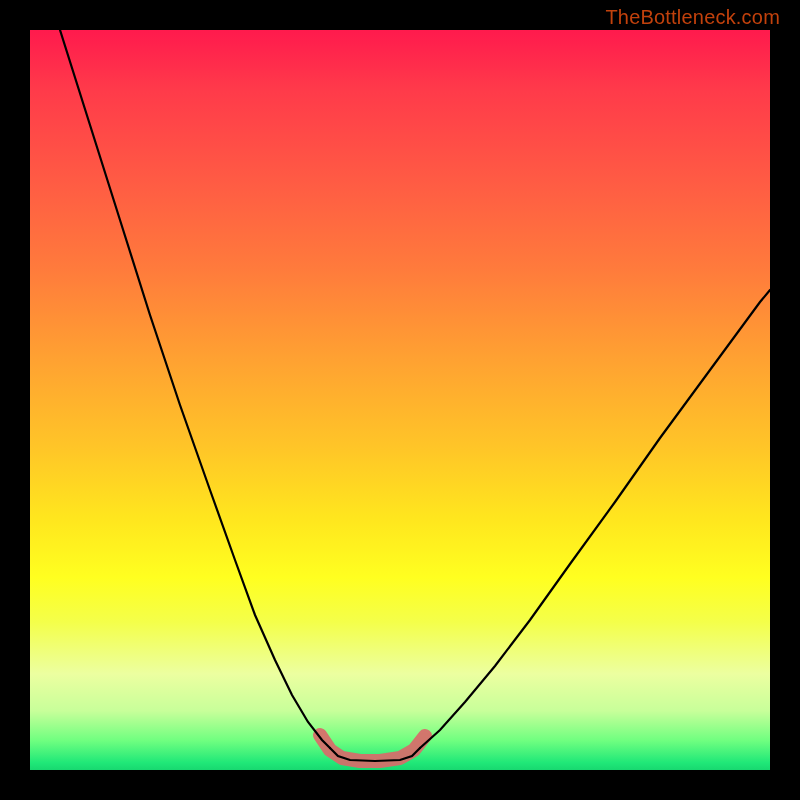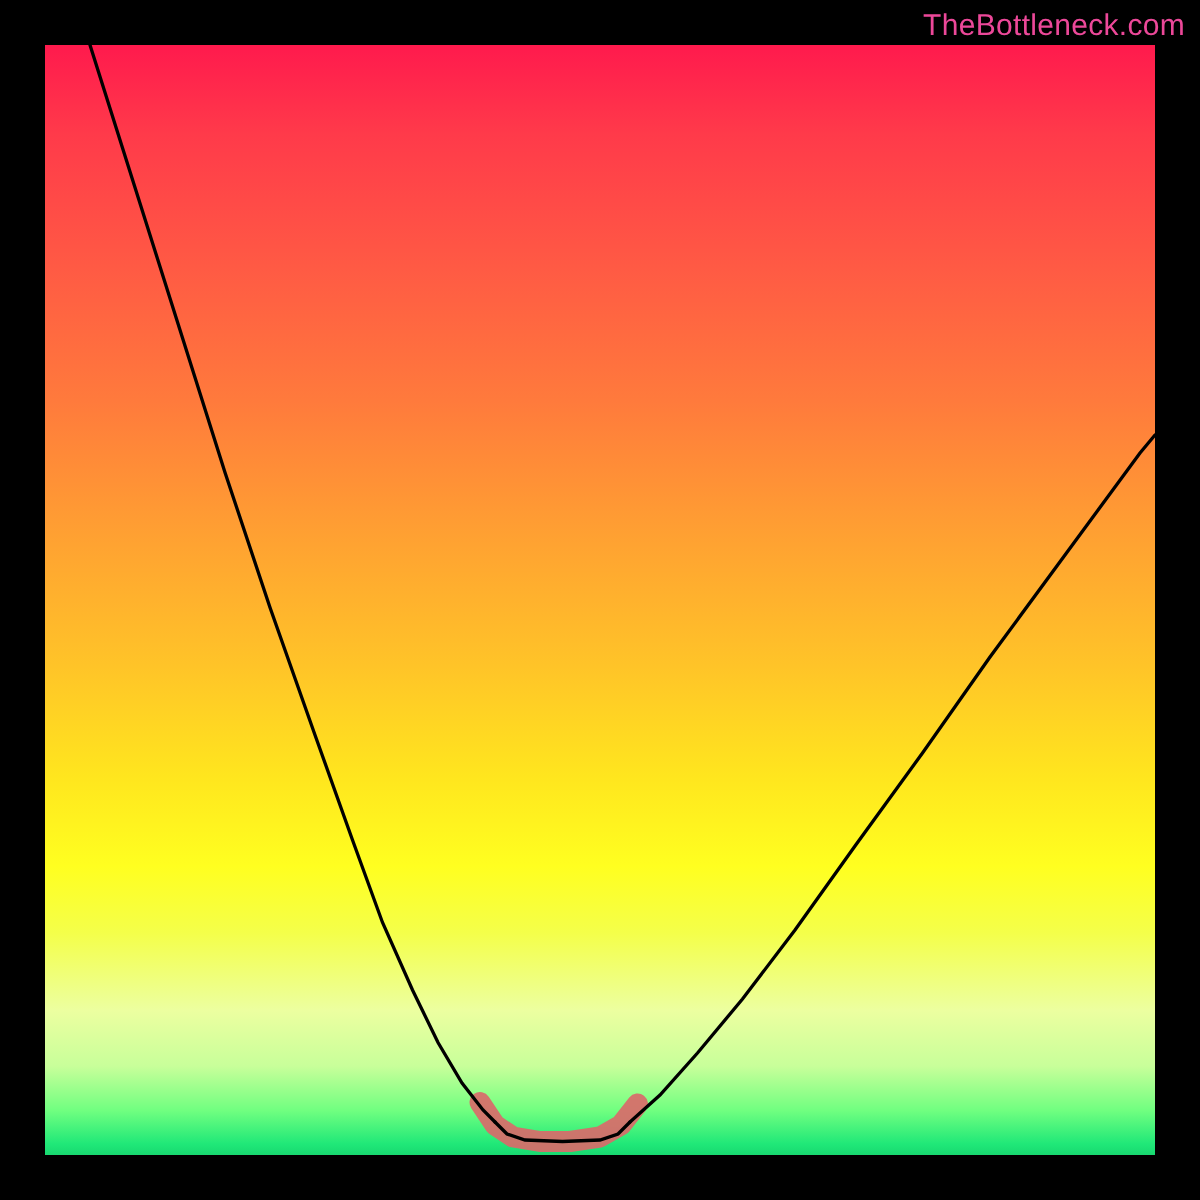--- a/index.html
+++ b/index.html
@@ -38,22 +38,22 @@
       #ecffa0 87%,
       #c8ff9a 92%,
       #70ff80 96%,
       #20e878 99%,
       #18d870 100%
     );
   }
   .watermark {
     position: absolute;
     top: 6px;
-    right: 10px;
-    color: #ec4899;
+    right: 20px;
+    color: #c2410c;
     font-size: 20px;
     letter-spacing: 0.2px;
     user-select: none;
   }
   svg.curve {
     position: absolute;
     top: 0; left: 0;
     width: 740px;
     height: 740px;
   }

